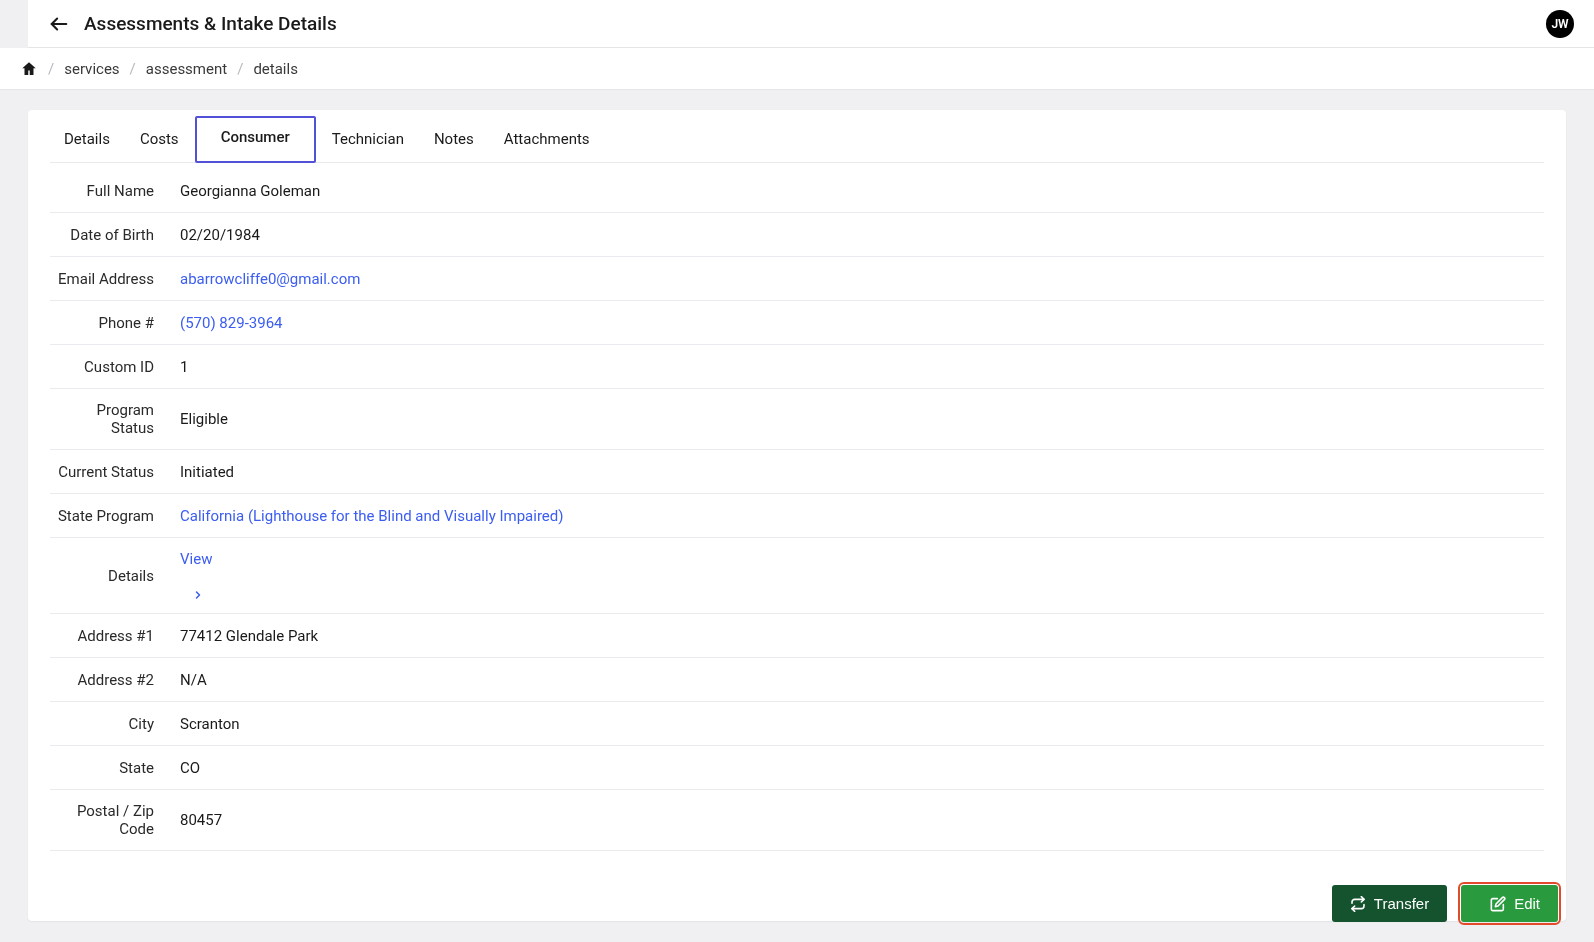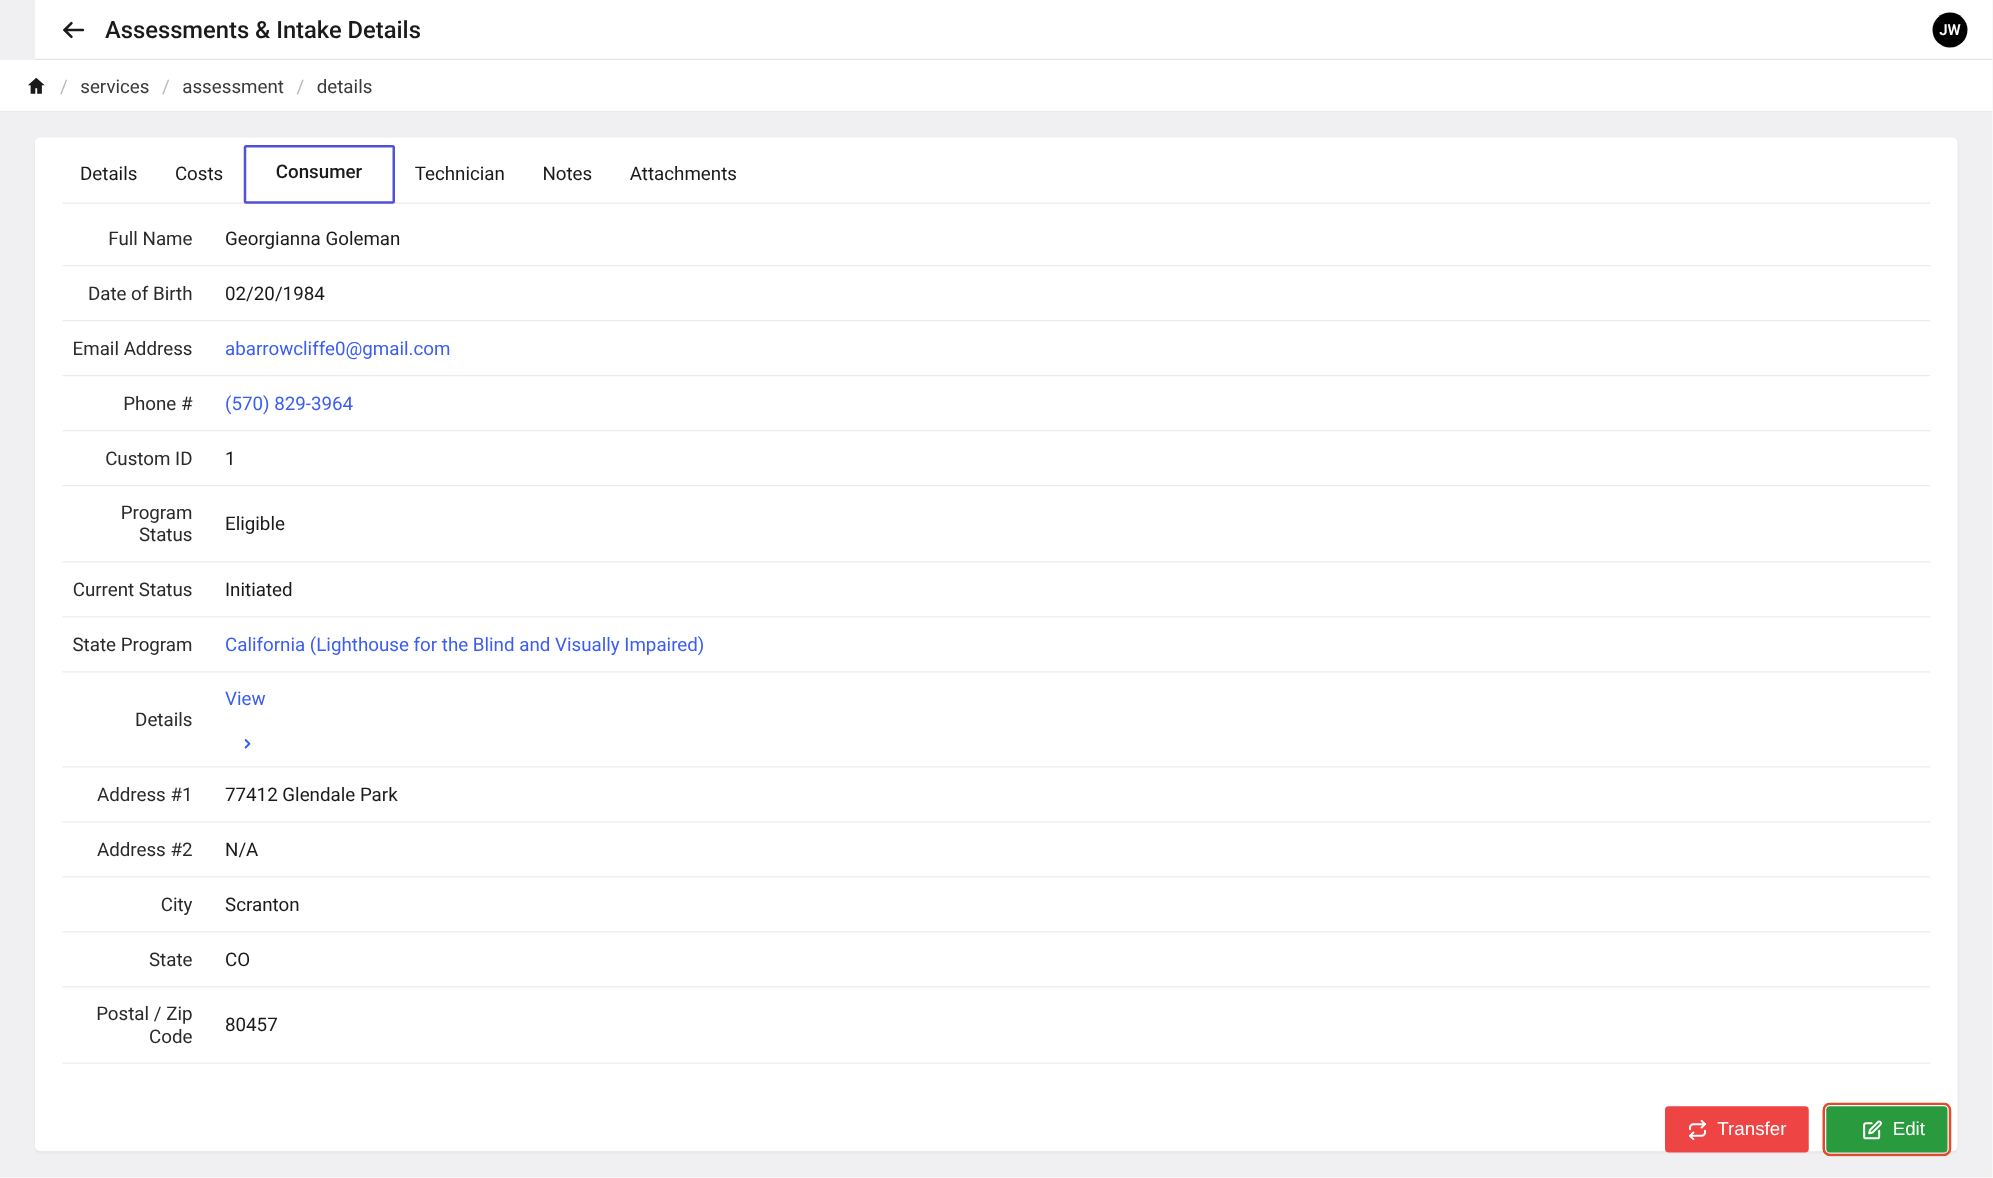--- a/index.html
+++ b/index.html
@@ -126,21 +126,21 @@
     align-items: center;
     gap: 8px;
     padding: 10px 18px;
     border-radius: 3px;
     color: #fff;
     font-size: 15px;
     font-weight: 500;
     cursor: pointer;
     border: none;
   }
-  .btn.transfer { background: #ef4444; }
+  .btn.transfer { background: #14532d; }
   .btn.edit {
     background: #2a9a3f;
     outline: 2px solid #e24a2b;
     outline-offset: 1px;
     padding-left: 29px;
   }
   svg { display: block; }
 </style>
 </head>
 <body>

